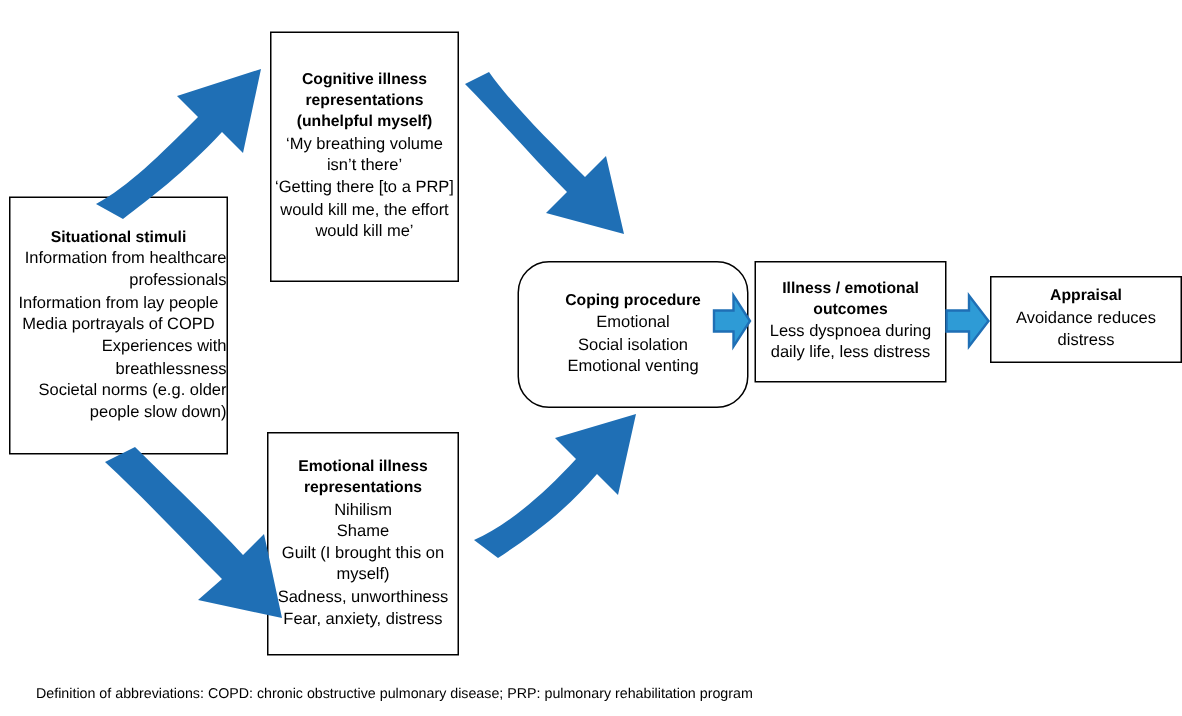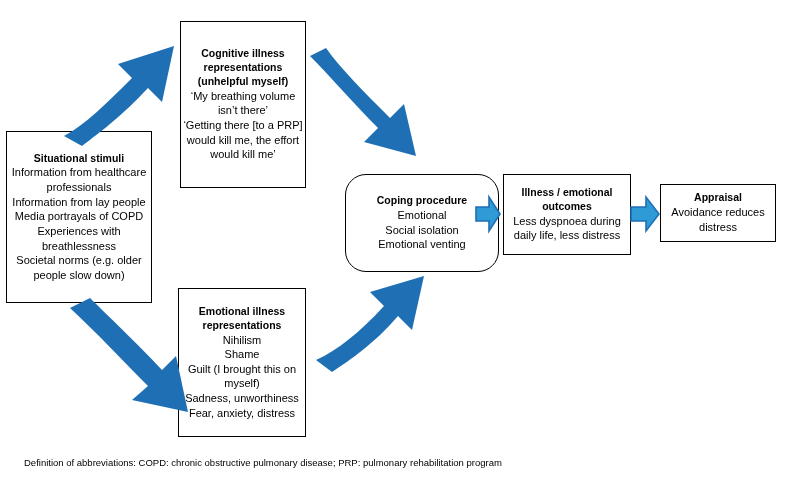--- a/index.html
+++ b/index.html
@@ -38,26 +38,26 @@
   .box .line{
     margin:0;
     font-size:11px;
     line-height:1.33;
   }
   
   .gap-lg > * + *{margin-top:9px;}
   .gap-sm > * + *{margin-top:4px;}
 
   
-  #box-situational{ left:6px;  top:131px; width:146px; height:172px; }
+  #box-situational{ left:6px;  top:131px; width:146px; height:172px;text-align:right; }
   #box-cognitive  { left:180px;top:5px;   width:126px; height:167px;margin-top:16px; }
   #box-emotional  { left:178px;top:288px; width:128px; height:149px; }
   #box-coping     { left:345px;top:174px; width:154px; height:98px;border-radius:21px;  }
   #box-outcomes   { left:503px;top:174px; width:128px; height:81px;  }
-  #box-appraisal  { left:660px;top:184px; width:116px; height:58px;  }
+  #box-appraisal  { left:660px;top:184px; width:128px; height:58px;  }
 
   
   .arrow{position:absolute;}
   #arrow-stim-cog   { left:58px;  top:28px;  width:130px; height:118px; }
   #arrow-cog-cope   { left:306px; top:48px;  width:112px; height:118px; }
   #arrow-stim-emo   { left:66px;  top:298px; width:130px; height:118px; }
   #arrow-emo-cope   { left:312px; top:262px; width:116px; height:110px; }
   #arrow-cope-out   { left:474px; top:194px; width:28px;  height:40px;  }
   #arrow-out-app    { left:629px; top:194px; width:32px;  height:40px;  }
 

